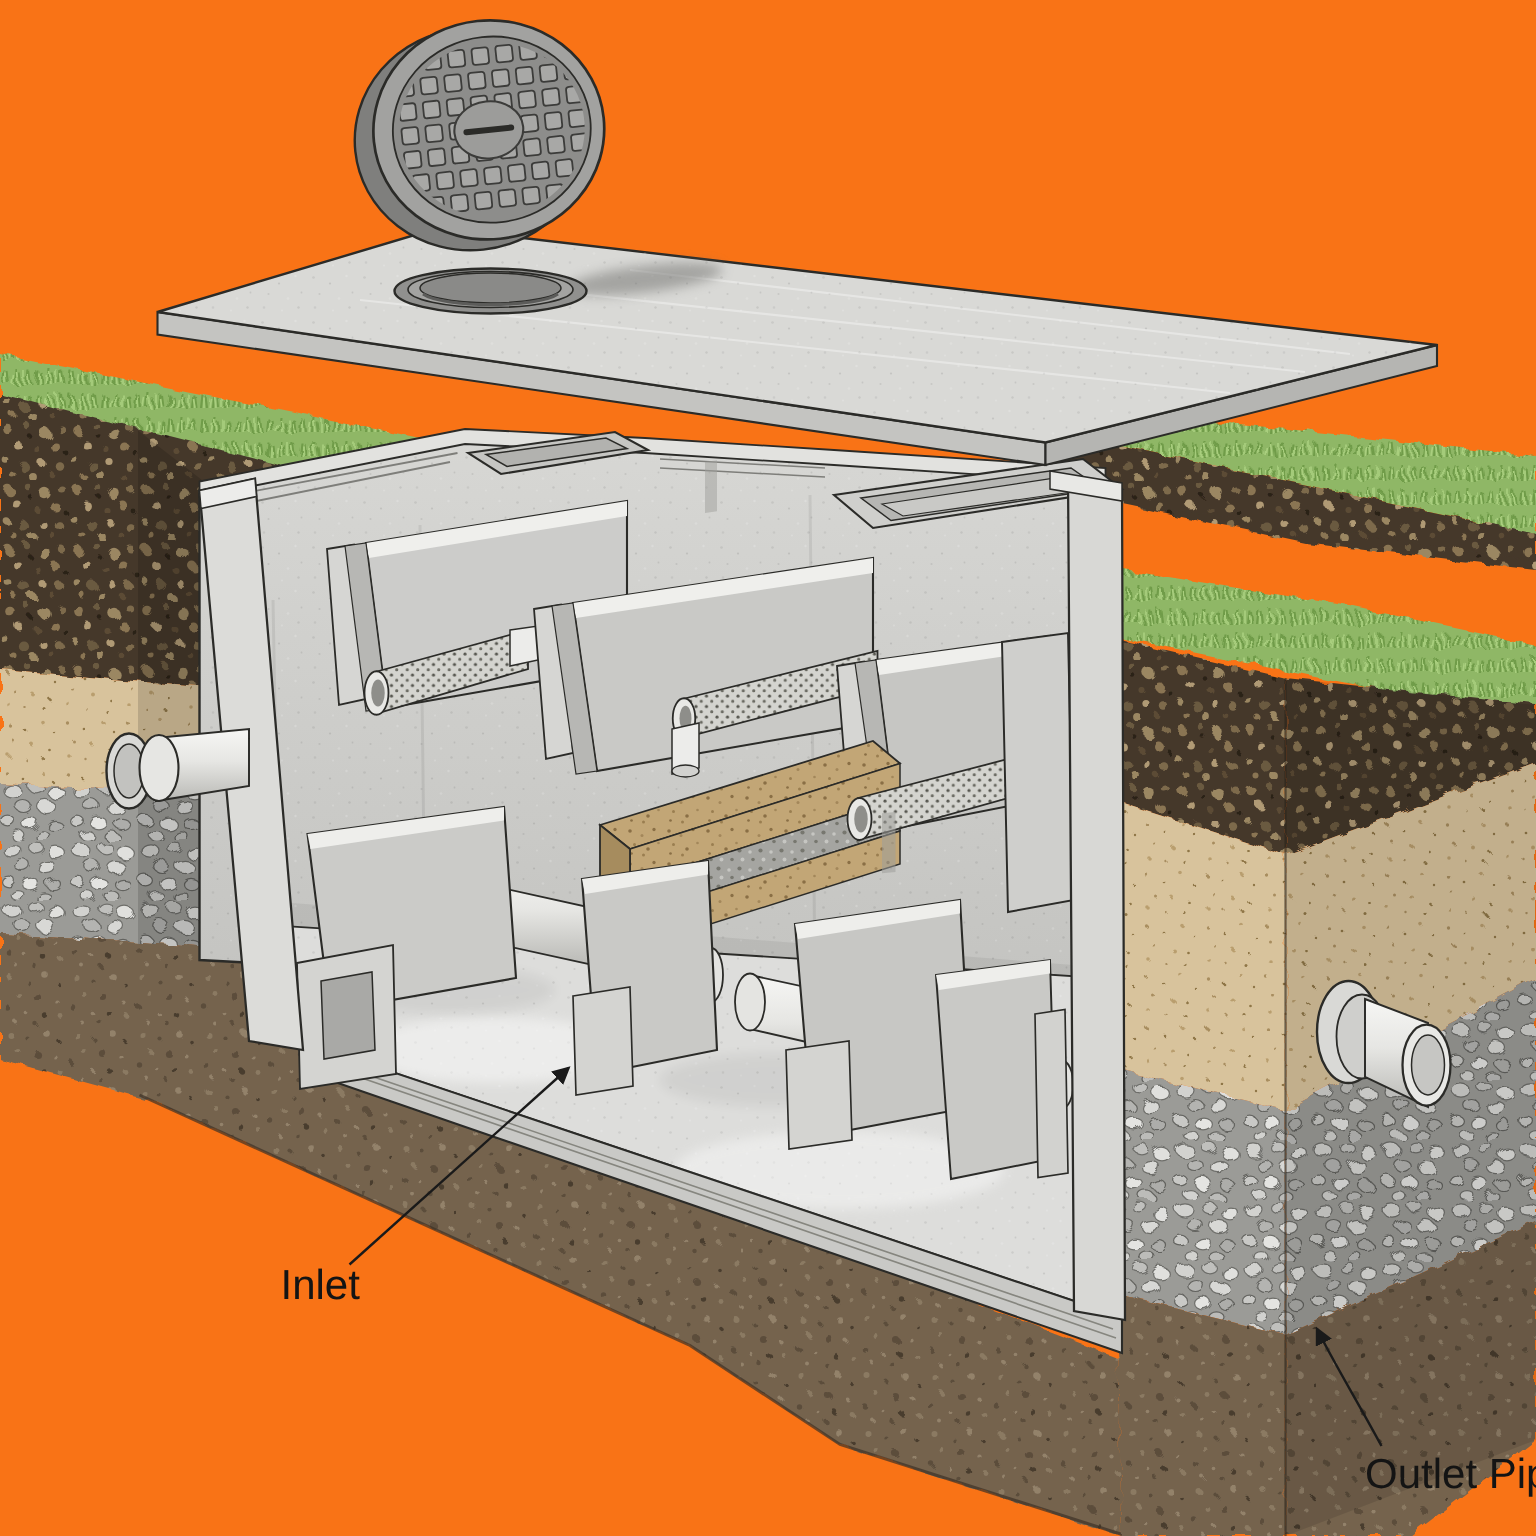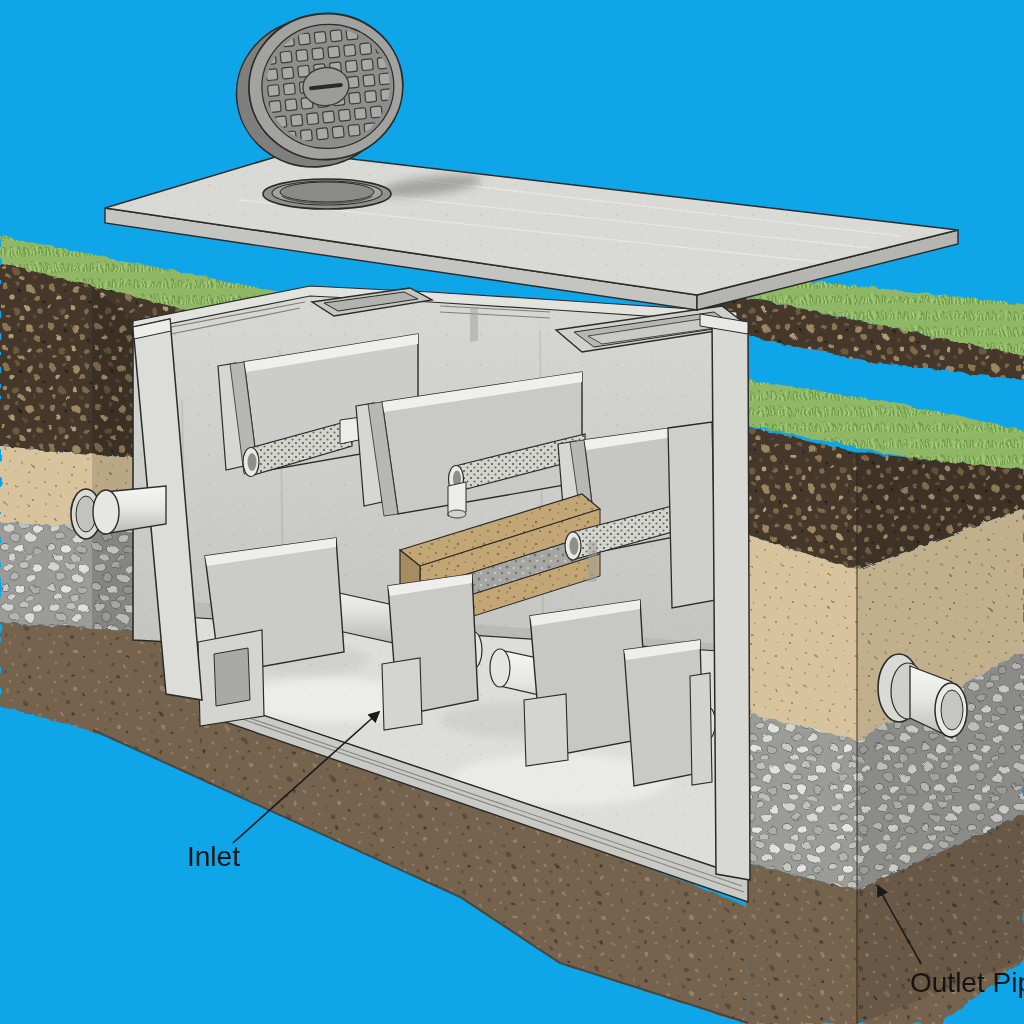--- a/index.html
+++ b/index.html
@@ -1,16 +1,16 @@
 <!DOCTYPE html>
 <html><head>
 <meta charset="utf-8">
 <style>
   html,body{margin:0;padding:0;background:#ffffff;}
-  .stage{width:1024px;height:1024px;position:relative;background:#0ea5e9;overflow:hidden;
+  .stage{width:1024px;height:1024px;position:relative;background:#f97316;overflow:hidden;
          font-family:"Liberation Sans", sans-serif;}
   svg{display:block;}
   text.label{font-family:"Liberation Sans", sans-serif;font-size:28px;fill:#141414;}
 </style>
 </head>
 <body>
 
 <div class="stage">
 <svg width="1024" height="1024" viewBox="0 0 1024 1024">
   <defs>

